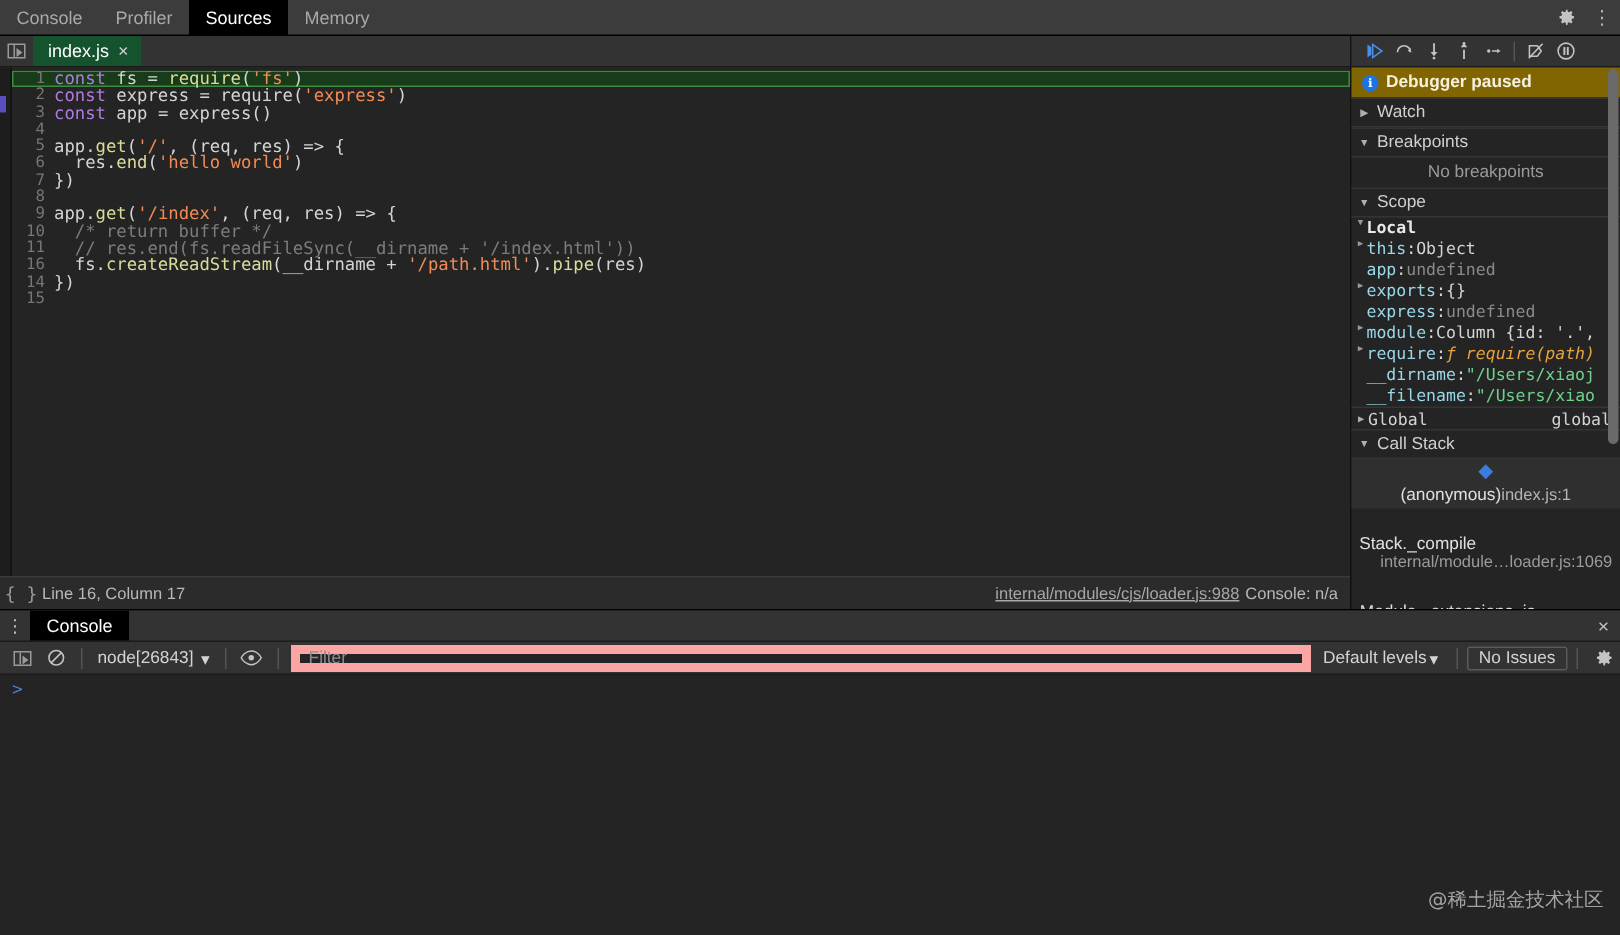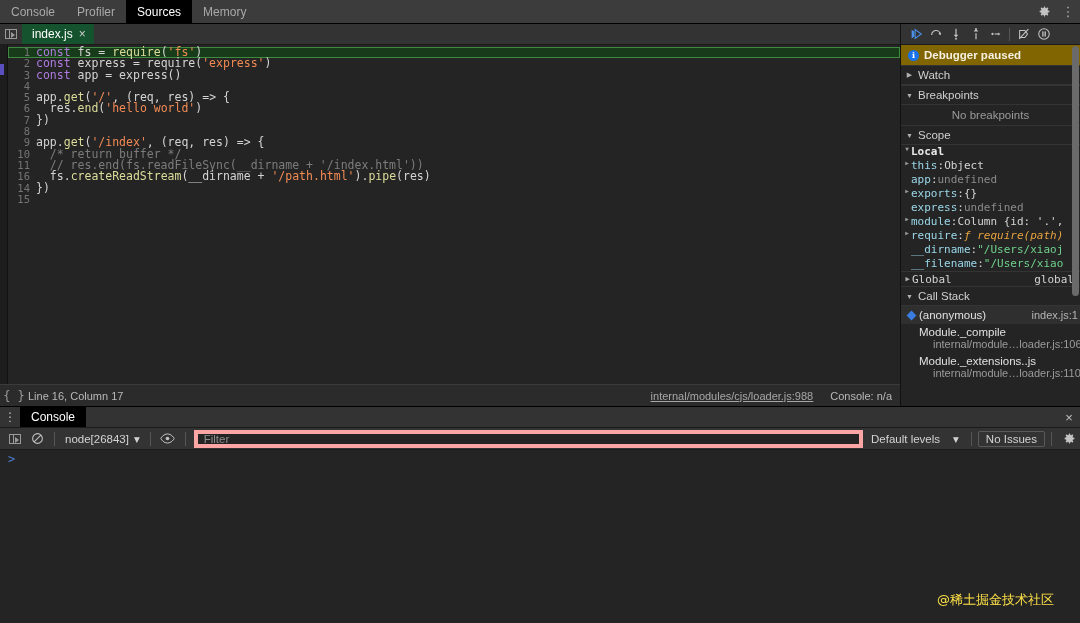--- a/index.html
+++ b/index.html
@@ -88,21 +88,21 @@
   
   .statusbar {
     position: absolute; left: 0; top: 384px; width: 900px; height: 22px;
     background: #2b2b2b; border-top: 1px solid #3b3b3b;
     display: flex; align-items: center; font-size: 11px; color: #b8b8b8;
   }
   .sb-braces {
     width: 28px; text-align: center; color: #9a9a9a; font-family: "DejaVu Sans Mono", monospace;
     font-size: 12px;
   }
-  .sb-right { margin-left: auto; display: flex; align-items: center; gap: 17px; padding-right: 8px; }
+  .sb-right { margin-left: auto; display: flex; align-items: center; gap: 4px; padding-right: 8px; }
   .sb-link { color: #a7a7a7; text-decoration: underline; }
 
   
   .sidebar {
     position: absolute; left: 900px; top: 24px; width: 180px; height: 382px;
     background: #242424; border-left: 1px solid #111;
   }
   .dbg-toolbar {
     height: 21px; display: flex; align-items: center; gap: 1px;
     padding-left: 5px; background: #333333; border-bottom: 1px solid #1b1b1b;
@@ -145,21 +145,21 @@
 
   .global-row {
     height: 15px; display: flex; align-items: center; padding-left: 2px;
     font-family: "DejaVu Sans Mono", monospace; font-size: 11px; color: #d4d4d4;
     border-top: 1px solid #343434;
   }
   .global-row .gval { margin-left: auto; padding-right: 6px; color: #d4d4d4; }
 
   .stack-row {
     padding: 2px 2px 3px 2px; display: flex; align-items: center;
-    font-size: 11.5px; color: #d8d8d8; min-height: 18px;
+    font-size: 11.5px; color: #d8d8d8; min-height: 18px; flex-direction: column;
   }
   .stack-row.sel { background: #2f2f2f; }
   .stack-marker { width: 16px; flex: 0 0 16px; text-align: center; padding-top: 1px; }
   .diamond {
     display: inline-block; width: 7px; height: 7px; background: #3a7ce0;
     transform: rotate(45deg);
   }
   .stack-main { flex: 1; min-width: 0; }
   .stack-line1 { display: flex; align-items: baseline; white-space: nowrap; }
   .stack-title { color: #e0e0e0; }
@@ -196,39 +196,39 @@
     height: 22px; display: flex; align-items: center; gap: 0;
     background: #333333; border-bottom: 1px solid #1b1b1b; padding-left: 4px;
   }
   .ct-sep { width: 1px; height: 14px; background: #555; margin: 0 6px; }
   .ct-btn { width: 22px; height: 20px; display: flex; align-items: center; justify-content: center; }
   .ctx-select {
     display: flex; align-items: center; gap: 5px; font-size: 11.5px; color: #d4d4d4;
     padding: 0 4px;
   }
   .filter-box {
-    flex: 1; height: 18px; background: #242424; border: 4px solid #fca5a5;
+    flex: 1; height: 18px; background: #242424; border: 6px solid #fca5a5;
     display: flex; align-items: center; padding: 0 6px; color: #8d8d8d;
     font-size: 11.5px; margin: 0 2px;
   }
   .levels {
-    display: flex; align-items: center; gap: 13px; font-size: 11.5px;
+    display: flex; align-items: center; gap: 2px; font-size: 11.5px;
     color: #d4d4d4; padding: 0 6px; white-space: nowrap;
   }
   .issues-btn {
     border: 1px solid #5a5a5a; border-radius: 2px; font-size: 11.5px;
     color: #d4d4d4; padding: 1px 7px; white-space: nowrap;
   }
   .console-body { height: 173px; background: #242424; position: relative; }
   .prompt-row {
     height: 18px; display: flex; align-items: center; padding-left: 8px;
     font-family: "DejaVu Sans Mono", monospace; font-size: 12px; color: #4a7fd4;
   }
   .watermark {
-    position: absolute; right: 26px; bottom: 14px; color: #fde047; font-size: 13px;
+    position: absolute; right: 11px; bottom: 14px; color: #a3a3a3; font-size: 13px;
     font-family: "DejaVu Sans", sans-serif;
   }
   svg { display: block; }
 </style>
 </head>
 <body>
 
 <div id="app">
 
   <div class="topbar">
@@ -461,21 +461,21 @@
             <div class="stack-line1">
               <span class="stack-title">(anonymous)</span>
               <span class="stack-loc-inline">index.js:1</span>
             </div>
           </div>
         </div>
         <div class="stack-row">
           <span class="stack-marker"></span>
           <div class="stack-main">
             <div class="stack-line1">
-              <span class="stack-title">Module._compile</span>
+              <span class="stack-title">Stack._compile</span>
             </div>
             <div class="stack-sub">internal/module…loader.js:1069</div>
           </div>
         </div>
         <div class="stack-row">
           <span class="stack-marker"></span>
           <div class="stack-main">
             <div class="stack-line1">
               <span class="stack-title">Module._extensions..js</span>
             </div>

